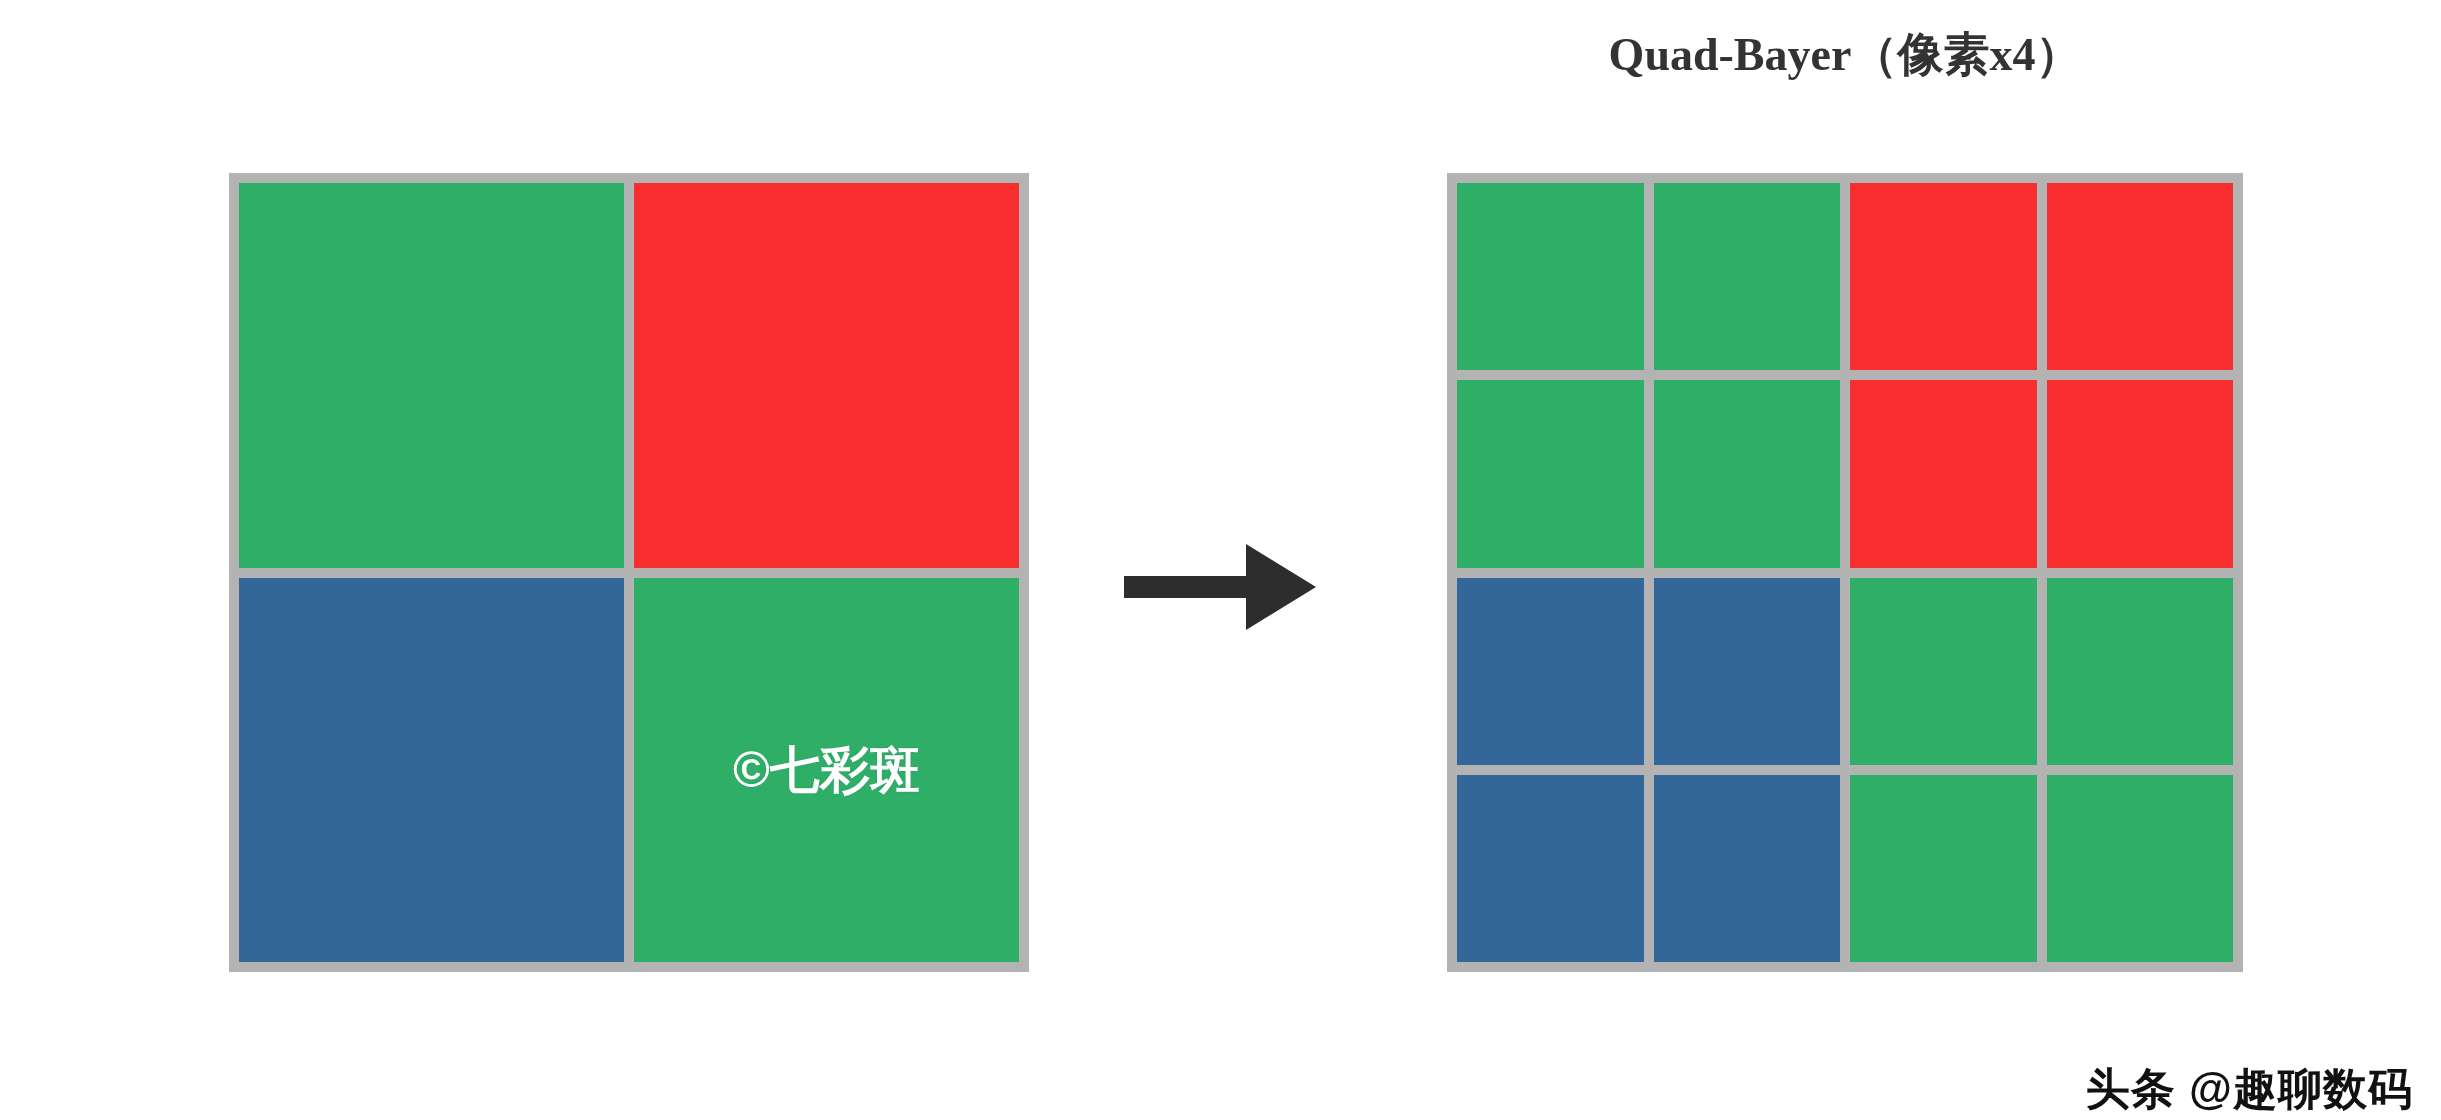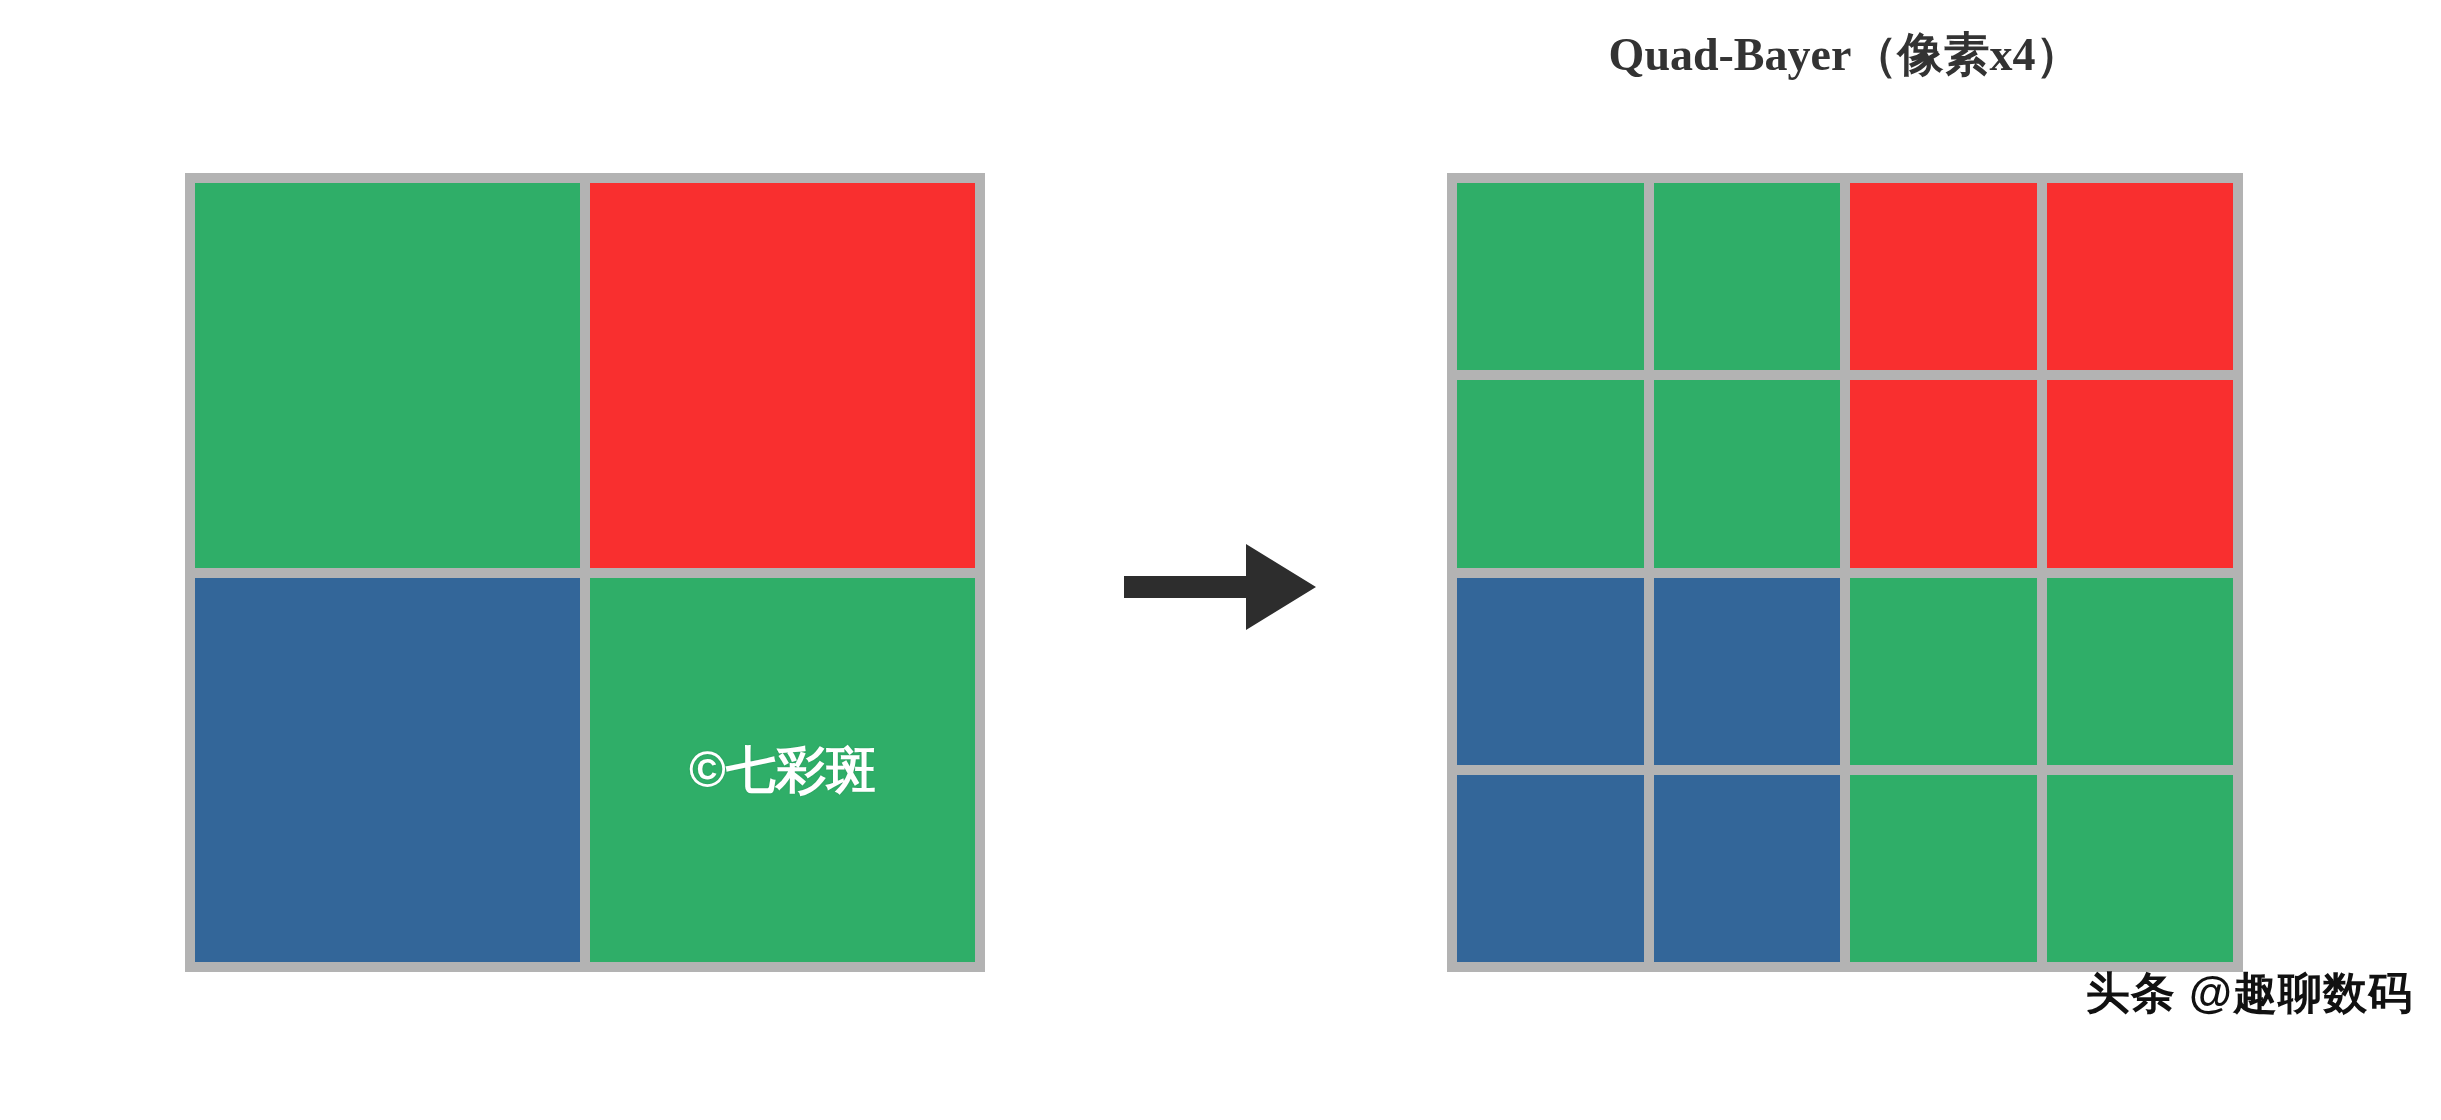--- a/index.html
+++ b/index.html
@@ -114,37 +114,37 @@
     font-weight: bold;
   }
   #transform-arrow svg {
     display: block;
   }
 
   
   #attribution {
     position: absolute;
     right: 28px;
-    top: 964px;
+    top: 1060px;
     font-size: 44px;
     font-weight: bold;
     color: #111111;
     white-space: nowrap;
     letter-spacing: 1px;
   }
 </style>
 </head>
 <body>
 
 <div class="stage">
 
 
   <div class="panel-title" id="title-right" style="color: rgb(51, 51, 51);">Quad-Bayer（像素x4）</div>
 
-  <div class="grid" id="grid-classic" style="background: rgb(179, 179, 179);">
+  <div class="grid" id="grid-classic" style="background: rgb(179, 179, 179); margin-left: 44px;">
       <div class="cell" style="background: rgb(47, 174, 104);"></div>
       <div class="cell" style="background: rgb(249, 47, 47);"></div>
       <div class="cell" style="background: rgb(51, 102, 153);"></div>
       <div class="cell" style="background: rgb(47, 174, 104);">
         <div class="watermark" style="color: rgb(255, 255, 255);">
           <span class="wm-line">©七彩斑</span>
         </div>
       </div>
     </div>
 

